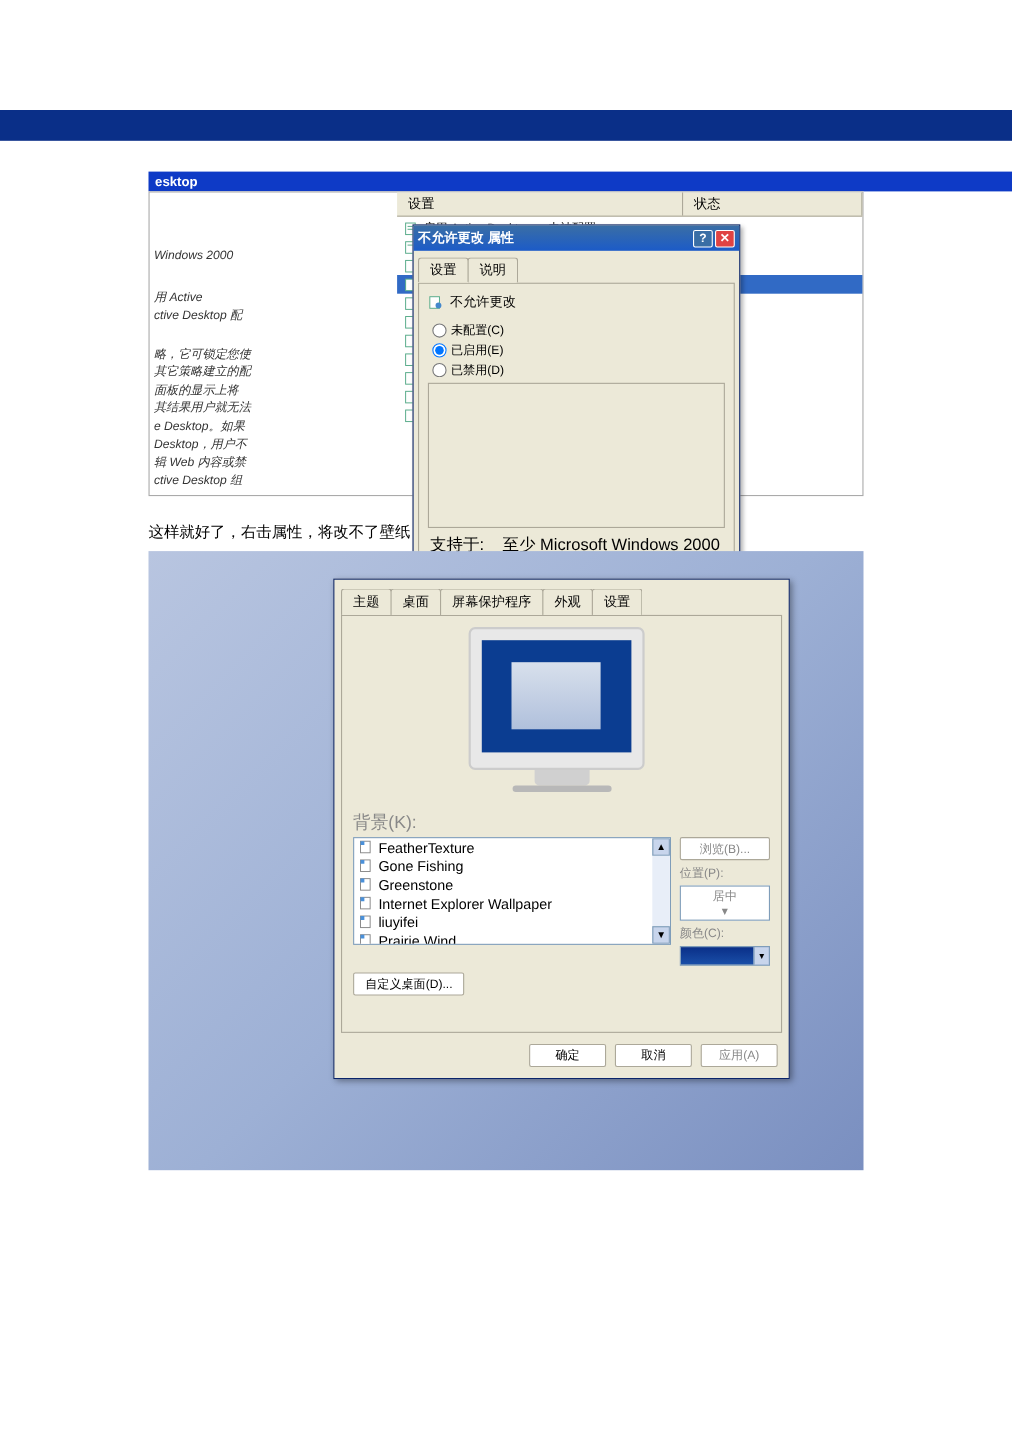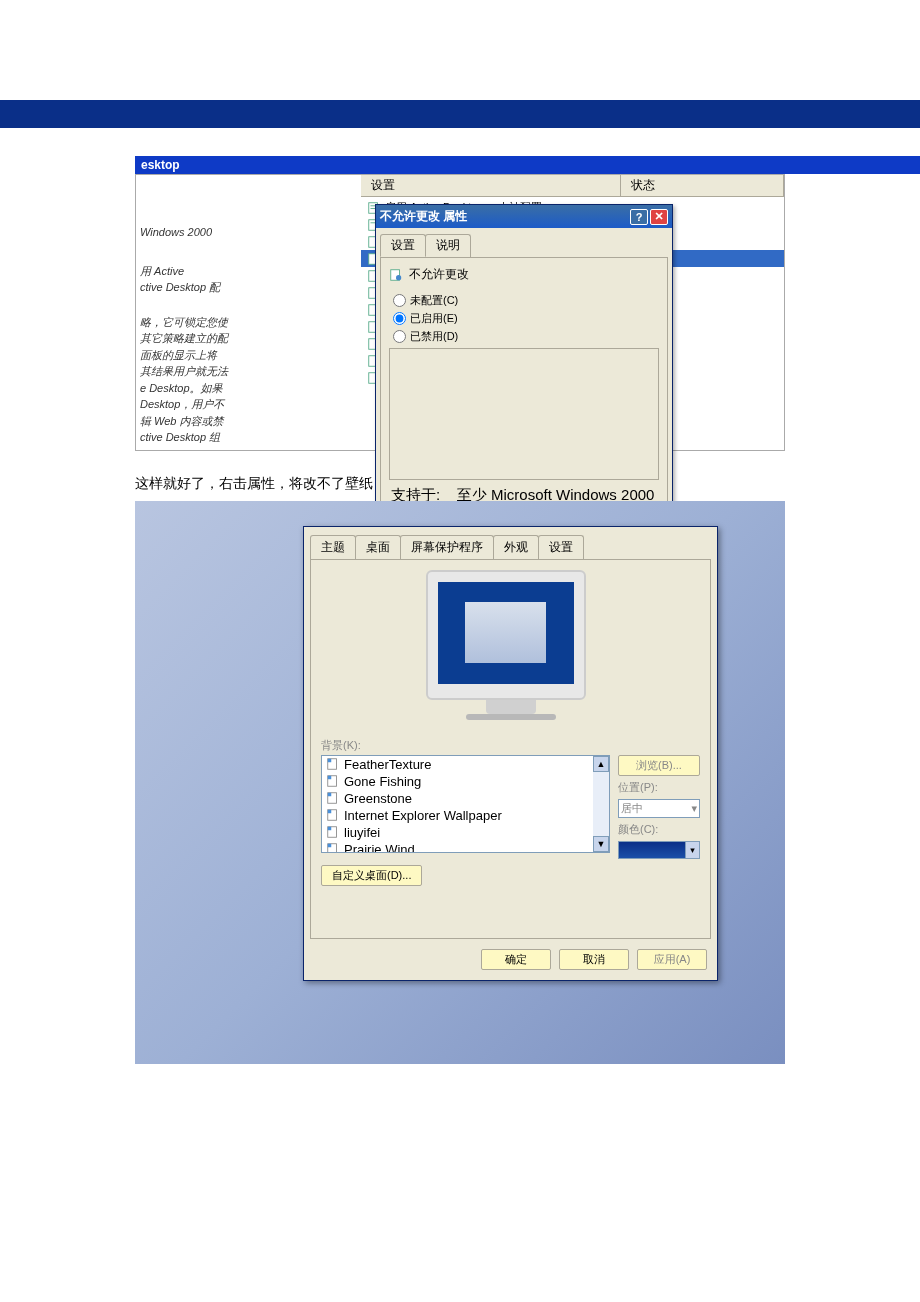--- a/index.html
+++ b/index.html
@@ -33,51 +33,51 @@
 .tab { padding: 2px 10px; font-size: 12px; border: 1px solid #aca899; border-bottom: none; background: #ece9d8; border-radius: 3px 3px 0 0; margin-right: -1px; cursor: pointer; }
 .tab.active { background: #ece9d8; position: relative; z-index: 2; border-bottom: 1px solid #ece9d8; }
 .tab-body { border: 1px solid #aca899; margin: 0 4px 4px 4px; padding: 8px; background: #ece9d8; }
 .policy-name { display: flex; align-items: center; margin-bottom: 10px; font-size: 12px; }
 .policy-name .setting-icon { margin-right: 6px; }
 .radio-row { margin: 3px 0 3px 4px; font-size: 11px; display: flex; align-items: center; }
 .radio-row input { margin-right: 4px; }
 .big-box { border: 1px solid #aca899; height: 132px; background: #ece9d8; margin: 4px 0; }
 .support-row { font-size: 15px; margin: 6px 2px; }
 .btn-row { display: flex; gap: 6px; margin: 4px 0; }
-.xp-btn { background: #fef9c3; border: 1px solid #aca899; padding: 2px 10px; font-size: 11px; cursor: pointer; border-radius: 2px; }
+.xp-btn { background: #ffffff; border: 1px solid #aca899; padding: 2px 10px; font-size: 11px; cursor: pointer; border-radius: 2px; }
 .xp-btn:disabled { color: #888; }
 .bottom-btns { display: flex; justify-content: flex-end; gap: 6px; padding: 6px; }
 
 .annot { margin: 24px 0 8px 135px; font-size: 14px; }
 
 .section2 { margin: 0 135px; height: 563px; background: linear-gradient(135deg, #b8c5e0 0%, #9db0d5 50%, #7a8fc0 100%); position: relative; }
 .display-dialog { position: absolute; left: 168px; top: 25px; width: 415px; background: #ece9d8; border: 1px solid #0a246a; box-shadow: 2px 2px 6px rgba(0,0,0,.4); }
 .disp-title { background: linear-gradient(#2b6cd4,#1a4fa8); color: #fff; padding: 4px 6px; display: flex; align-items: center; font-size: 13px; font-weight: bold; }
 .tabs2 { display: flex; padding: 8px 6px 0 6px; }
 .tab2 { padding: 3px 10px; font-size: 12px; border: 1px solid #aca899; border-bottom: none; background: #ece9d8; border-radius: 3px 3px 0 0; margin-right: -1px; cursor: pointer; }
 .tab2.active { background: #ece9d8; font-weight: normal; }
 .disp-body { border: 1px solid #aca899; margin: 0 6px; padding: 10px; min-height: 380px; }
 .monitor { width: 170px; height: 160px; margin: 0 auto 8px; position: relative; }
 .monitor-frame { width: 160px; height: 130px; background: #e8e8e8; border: 2px solid #ccc; border-radius: 6px; position: relative; }
 .monitor-screen { position: absolute; left: 10px; top: 10px; right: 10px; bottom: 14px; background: #0b3d91; }
 .monitor-img { position: absolute; left: 20%; top: 20%; width: 60%; height: 60%; background: linear-gradient(#d8e0ec,#b0c0dc); }
 .monitor-stand { width: 50px; height: 14px; background: #d0d0d0; margin: 0 auto; border-radius: 0 0 4px 4px; }
 .monitor-base { width: 90px; height: 6px; background: #b8b8b8; margin: 0 auto; border-radius: 3px; }
-.bg-label { font-size: 11px; color: #888; margin-bottom: 2px; }
+.bg-label { font-size: 16px; color: #888; margin-bottom: 2px; }
 .bg-row { display: flex; gap: 8px; }
 .bg-list { flex: 1; border: 1px solid #7f9db9; background: #fff; height: 98px; overflow: hidden; position: relative; }
 .bg-item { display: flex; align-items: flex-start; padding: 1px 4px; font-size: 13px; }
 .bg-item .fi { width: 14px; height: 14px; margin-right: 4px; display: inline-block; }
 .scroll-up, .scroll-dn { position: absolute; right: 0; width: 16px; height: 16px; background: #c8d5ec; border: 1px solid #7f9db9; display: flex; align-items: center; justify-content: center; font-size: 9px; cursor: pointer; }
 .scroll-up { top: 0; } .scroll-dn { bottom: 0; }
 .scroll-track { position: absolute; right: 0; top: 16px; bottom: 16px; width: 16px; background: #e8eef8; }
 .right-col { width: 82px; display: flex; flex-direction: column; gap: 4px; }
 .right-col .lbl { font-size: 11px; color: #888; }
 .smallbtn { padding: 2px 4px; font-size: 11px; }
-.select-dis { border: 1px solid #7f9db9; background: #fff; font-size: 11px; padding: 1px 2px; color: #888; display: flex; justify-content: space-between; align-items: center; }
+.select-dis { border: 1px solid #7f9db9; background: #fff; font-size: 11px; padding: 1px 2px; color: #888; display: flex; justify-content: space-between; align-items: center; flex-direction: column; }
 .color-sw { border: 1px solid #7f9db9; background: linear-gradient(#0a2f88,#1a4fa8); height: 18px; display: flex; justify-content: flex-end; align-items: center; }
 .color-sw .dd { width: 14px; background: #c8d5ec; height: 100%; border-left: 1px solid #7f9db9; display: flex; align-items: center; justify-content: center; font-size: 9px; }
 .cust-btn { margin-top: 6px; }
 .disp-bottom { display: flex; justify-content: flex-end; gap: 8px; padding: 10px; }
 
 svg.policy { width: 14px; height: 14px; }
 svg.fileic { width: 14px; height: 14px; }
 </style>
 </head>
 <body>

